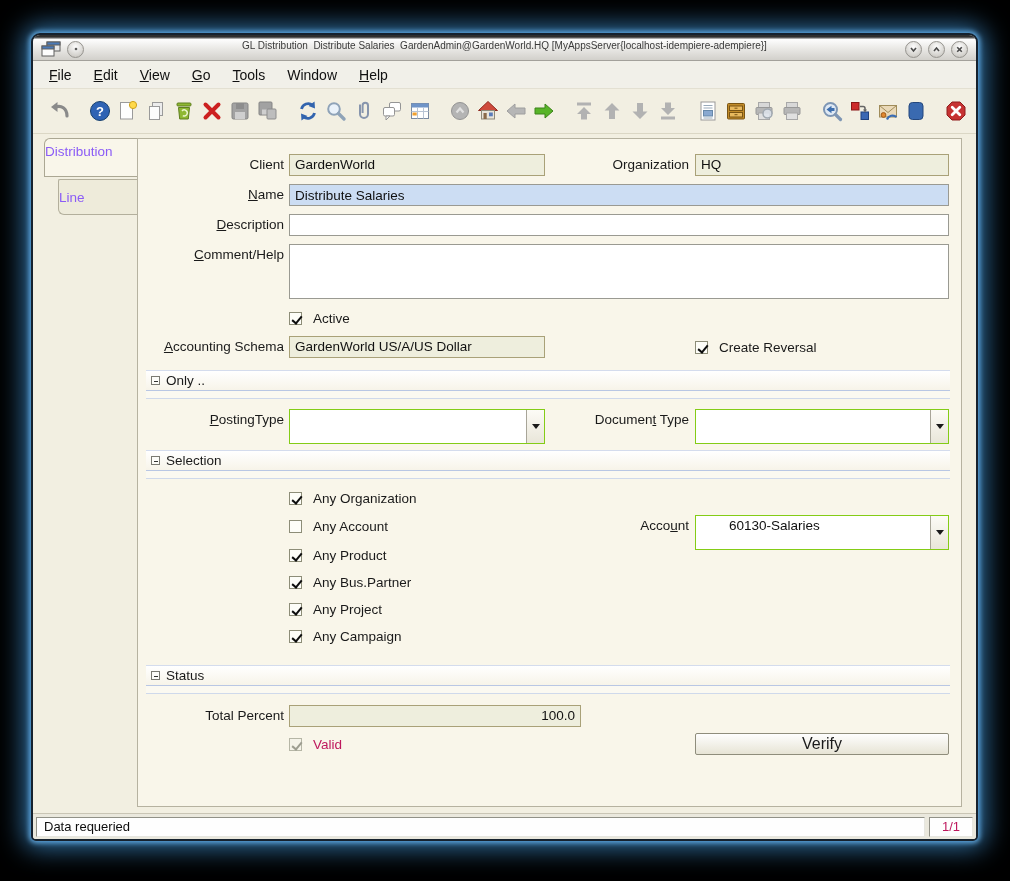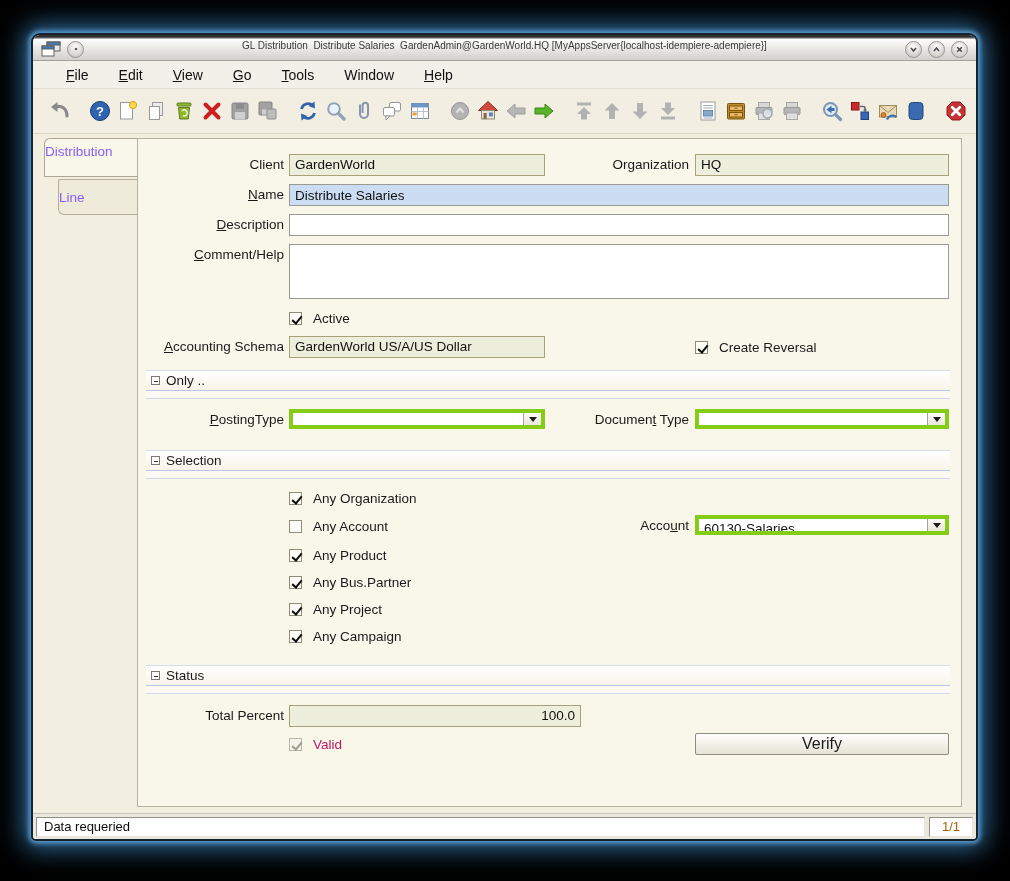--- a/index.html
+++ b/index.html
@@ -20,21 +20,21 @@
     font-size:10px; color:#3a3a3a; white-space:pre; overflow:hidden; }
   .app-icon { width:20px; height:16px; margin-right:6px; z-index:2; }
   .win-btn { width:17px; height:17px; border-radius:50%;
     background:radial-gradient(circle at 50% 32%, #fdfdfd, #d0cec9 75%, #b8b6b1);
     border:1px solid #96948f; display:flex; align-items:center; justify-content:center; z-index:2; }
   .win-btn + .win-btn { margin-left:6px; }
   .win-btn-right { margin-left:auto; display:flex; z-index:2; }
 
   
   .menubar { position:absolute; left:0; right:0; top:26px; height:28px; background:#f1f0e9;
-    border-bottom:1px solid #e3e0d2; display:flex; align-items:center; padding-left:22px;gap:8px; }
+    border-bottom:1px solid #e3e0d2; display:flex; align-items:center; padding-left:5px; }
   .menu-item { padding:4px 11px; font-size:14px; color:#101010; cursor:default; }
   .mn { text-decoration:underline; }
 
   
   .toolbar { position:absolute; left:0; right:0; top:54px; height:45px; background:#f2efe2;
     border-bottom:1px solid #dbd7c5; display:flex; align-items:center; padding-left:13px; }
   .tb { width:28px; height:28px; display:flex; align-items:center; justify-content:center;
     background:transparent; border:none; padding:0; }
   .tb svg { display:block; }
   .tb-gap { width:12px; flex:none; }
@@ -54,21 +54,21 @@
     line-height:22px; white-space:nowrap; }
   .f-label.col2 { width:160px; }
   .f-field { position:absolute; height:22px; font-size:13.5px; line-height:20px; padding:0 5px;
     border:1px solid #9a9a92; background:#fff; color:#101010; }
   .readonly { background:#eeeedd; border:1px solid #a9a178; }
   .name-field { background:#ccddf3; }
   input.f-field, textarea.f-field { outline:none; font-family:Liberation Sans, sans-serif; }
   textarea.f-field { resize:none; padding:3px 5px; }
   .num { text-align:right; }
 
-  .combo { position:absolute; height:20px; border:4px solid #84cc16; background:#fff; display:flex; }
+  .combo { position:absolute; height:35px; border:1px solid #84cc16; background:#fff; display:flex;padding-left:28px; }
   .combo-text { flex:1; font-size:13.5px; line-height:20px; padding:0 5px; color:#101010;
     white-space:nowrap; overflow:hidden; }
   .combo-btn { width:18px; border:none; border-left:1px solid #a8a598;
     background:linear-gradient(#fcfbf6,#e9e6d9); display:flex; align-items:center; justify-content:center; padding:0; }
   .arrow-down-icon { width:0; height:0; border-left:4px solid transparent; border-right:4px solid transparent;
     border-top:5px solid #1a1a1a; }
 
   .section-hdr { position:absolute; left:8px; right:11px; height:21px;
     border-top:1px solid #d4dced; border-bottom:1px solid #b9c7e4;
     background:linear-gradient(#ffffff,#f7f4e9); display:flex; align-items:center; gap:6px;
@@ -91,21 +91,21 @@
   .btn { position:absolute; background:linear-gradient(#fefefe,#e7e4d5); border:1px solid #8f8d7c;
     border-radius:2px; font-size:16px; color:#1a1a1a; display:flex; align-items:center;
     justify-content:center; }
 
   
   .statusbar { position:absolute; left:0; right:0; bottom:0; height:26px; background:#eae8dd;
     border-top:1px solid #c9c5b5; display:flex; align-items:center; padding:0 3px; gap:4px; }
   .status-box { height:20px; background:#fefefe; border:1px solid;
     border-color:#919187 #e6e6e0 #e6e6e0 #919187; font-size:13px; display:flex; align-items:center; }
   .status-msg { flex:1; padding:0 7px; color:#0d0d0d; }
-  .status-rec { width:44px; justify-content:center; color:#a16207; }
+  .status-rec { width:44px; justify-content:center; color:#be185d; }
 </style>
 </head>
 <body>
 
 <div class="window">
 
   <div class="titlebar">
     <span class="app-icon">
       <svg width="20" height="16" viewBox="0 0 20 16">
         <rect x="6" y="1" width="13" height="9" fill="#e9e9e9" stroke="#5f5f5f"></rect>

